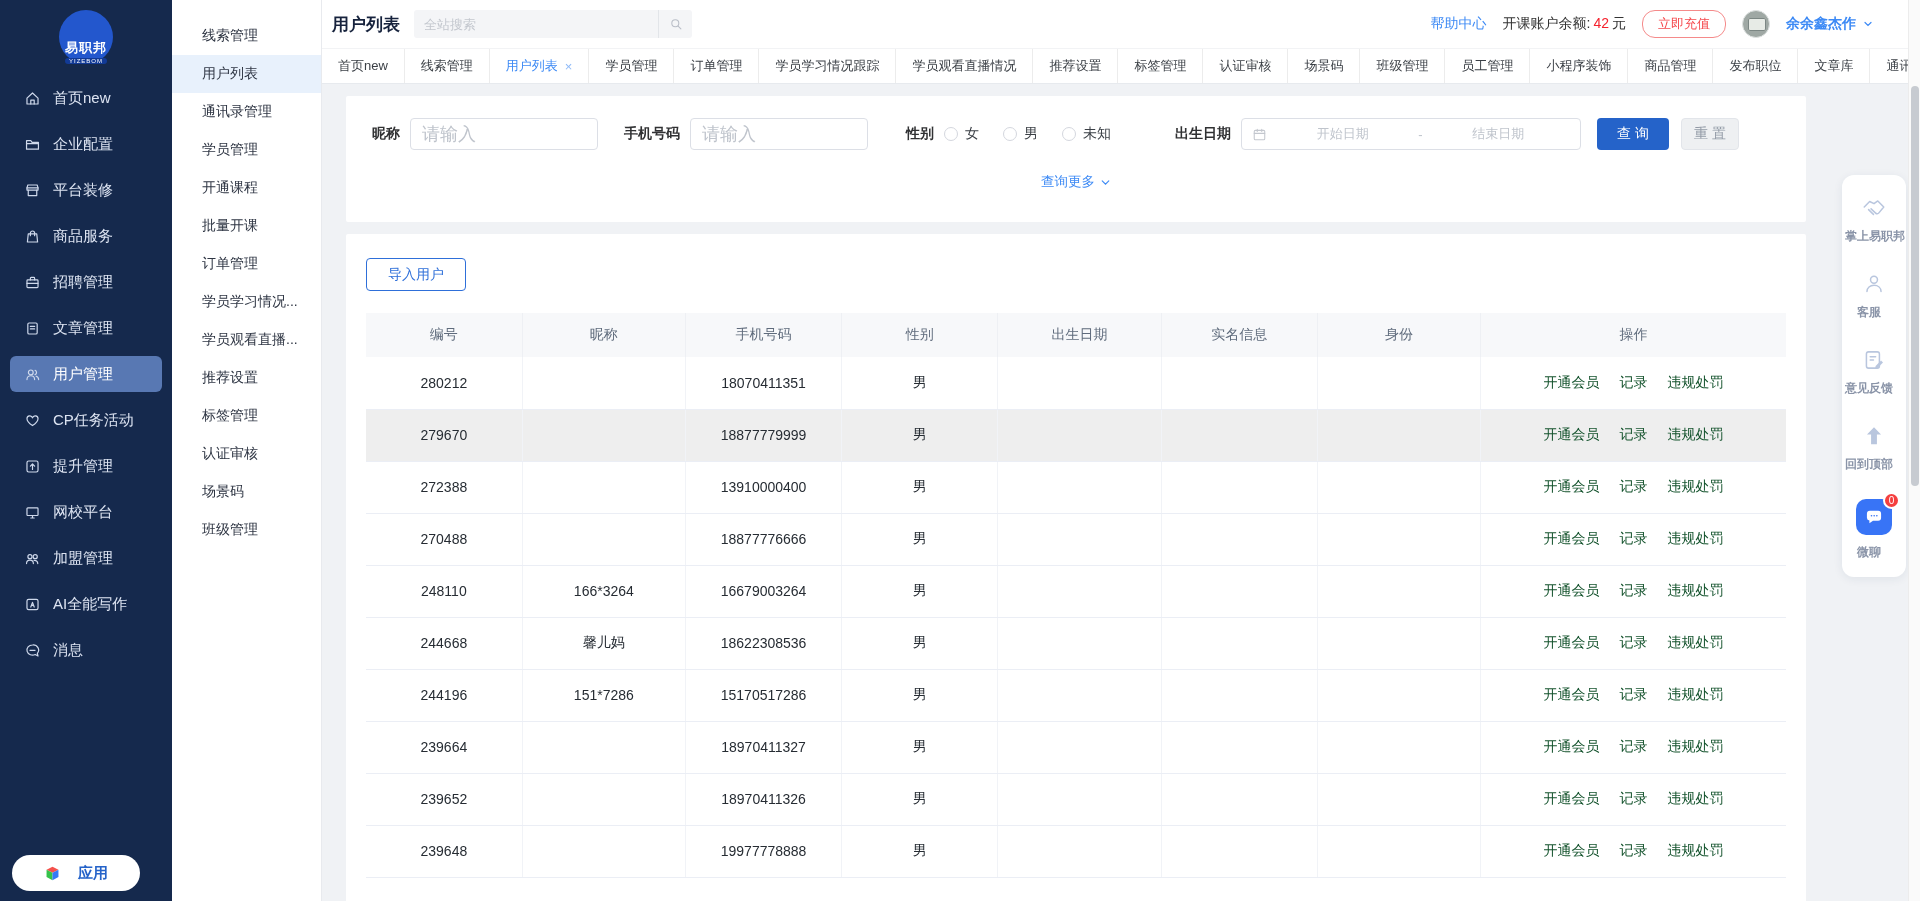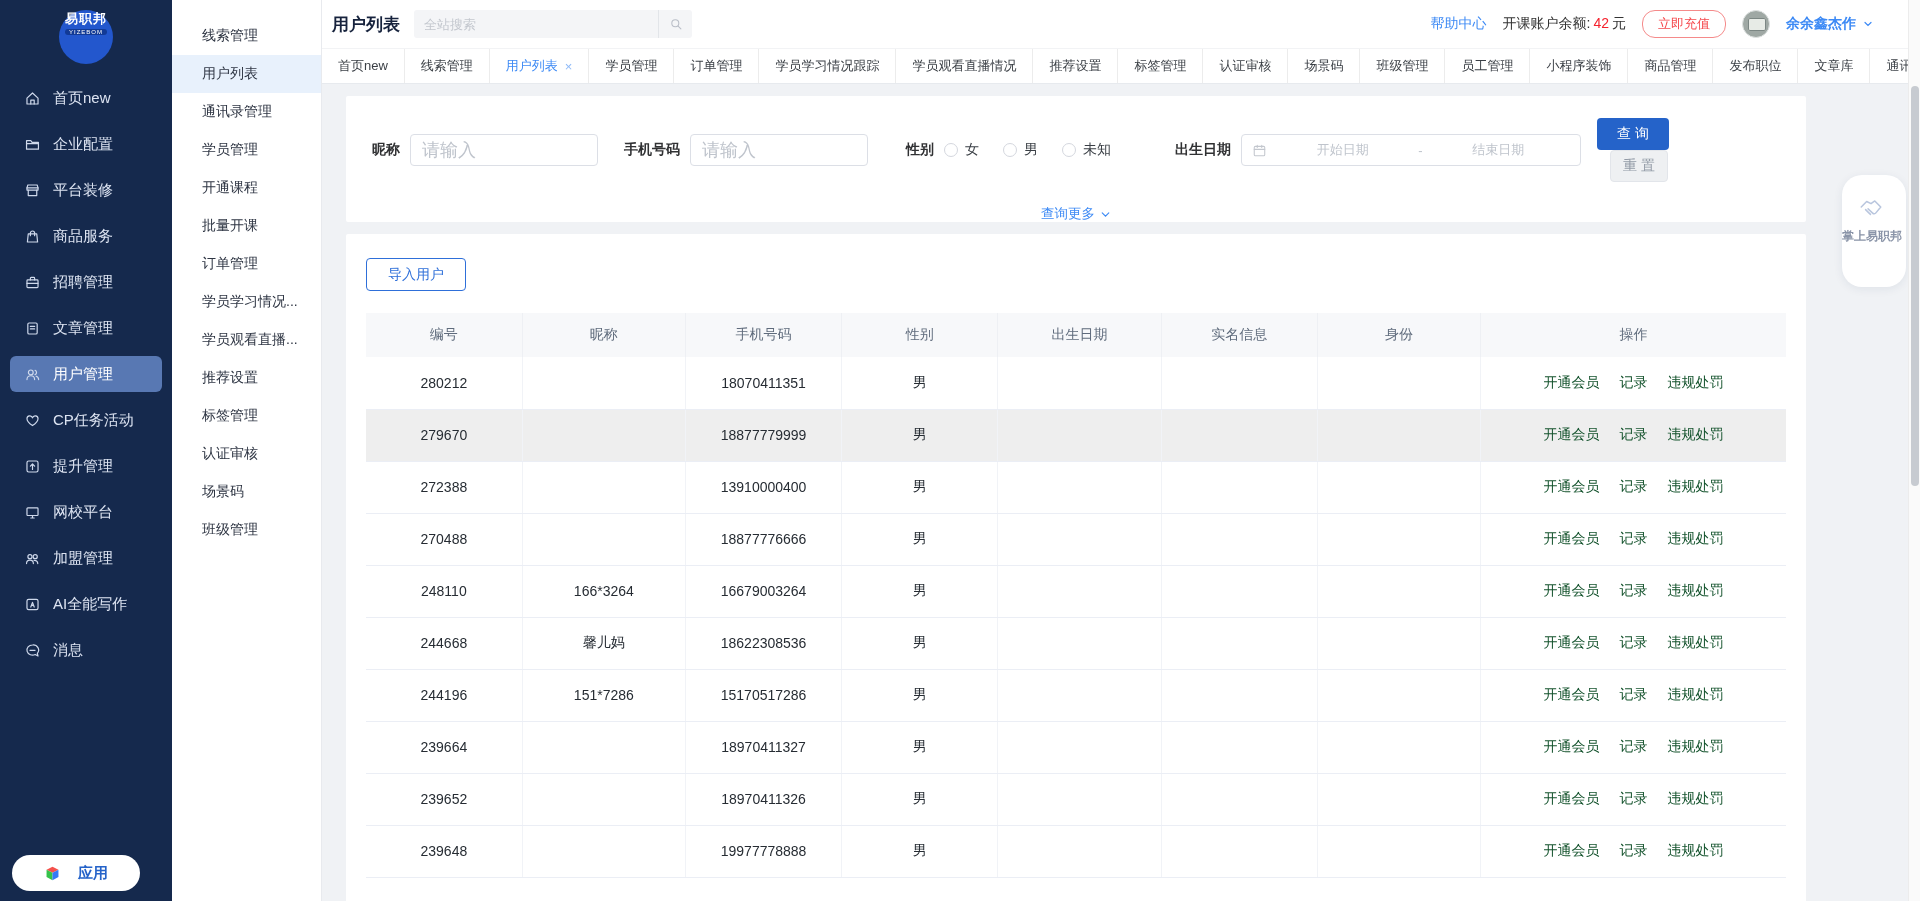--- a/index.html
+++ b/index.html
@@ -2,21 +2,21 @@
 <html><head>
 <meta charset="utf-8">
 <style>
   * { margin:0; padding:0; box-sizing:border-box; }
   html,body { width:1920px; height:901px; overflow:hidden; font-family:"Liberation Sans","DejaVu Sans",sans-serif; background:#f0f2f5; }
   svg { display:block; }
 
   
   .sidenav { position:absolute; left:0; top:0; bottom:0; width:172px; background:#15294d; z-index:5; }
   .logo-wrap { display:flex; justify-content:center; padding-top:10px; }
-  .logo-circle { width:54px; height:54px; border-radius:50%; background:#2357cd; display:flex; flex-direction:column; align-items:center; justify-content:flex-start; gap:1px; }
+  .logo-circle { width:54px; height:54px; border-radius:50%; background:#2357cd; display:flex; flex-direction:column; align-items:center; justify-content:flex-end; gap:1px; }
   .logo-circle .logo-main { color:#fff; font-size:13px; font-weight:bold; letter-spacing:1px; }
   .logo-circle .logo-sub { color:#fff; font-size:6px; background:#123a96; border-radius:3px; padding:0 4px; letter-spacing:1px; }
   .side-list { margin-top:16px; }
   .side-item { display:flex; align-items:center; height:36px; margin:10px 10px 0; padding-left:14px; border-radius:6px; color:#dde4f2; cursor:pointer; }
   .side-item .side-icon { width:17px; height:17px; margin-right:12px; color:#cfd9ec; }
   .side-item .side-icon svg { width:17px; height:17px; }
   .side-item .side-label { font-size:15px; white-space:nowrap; }
   .side-item.active { background:#5878b3; color:#fff; }
   .app-btn { position:absolute; left:12px; bottom:10px; width:128px; height:36px; border:none; border-radius:18px; background:#fff; display:flex; align-items:center; justify-content:center; gap:17px; cursor:pointer; }
   .app-btn span.app-label { color:#2563c9; font-size:15px; font-weight:600; }
@@ -53,21 +53,21 @@
 
   
   .content { position:absolute; top:84px; left:0; right:0; bottom:0; background:#f0f2f5; }
   .filter-card { margin:12px 114px 0 24px; height:126px; background:#fff; border-radius:2px; }
   .f-row { display:flex; align-items:center; padding:22px 26px 0; }
   .f-label { font-size:14px; color:#303133; font-weight:600; margin-right:10px; white-space:nowrap; }
   .f-input { height:32px; border:1px solid #dcdfe6; border-radius:4px; padding:0 11px; font-size:18px; color:#333; outline:none; }
   .f-input::placeholder { color:#bfc4cc; }
   .in-nick { width:188px; }
   .in-phone { width:178px; }
-  .g-phone { margin-left:26px; } .g-gender { margin-left:38px; } .g-birth { margin-left:40px; } .g-btns { margin-left:16px;flex-direction:column; }
+  .g-phone { margin-left:26px; } .g-gender { margin-left:38px; } .g-birth { margin-left:40px; } .g-btns { margin-left:16px; }
   .fgroup { display:flex; align-items:center; }
   .radio { display:flex; align-items:center; margin-right:24px; font-size:14px; color:#3a3f45; cursor:pointer; }
   .radio-circle { width:14px; height:14px; border:1px solid #d4d7de; border-radius:50%; background:#fff; margin-right:7px; }
   .date-box { width:340px; height:32px; border:1px solid #dcdfe6; border-radius:4px; display:flex; align-items:center; padding:0 10px; color:#bfc4cc; font-size:13px; }
   .date-box .cal-ic { width:15px; height:15px; color:#c3c7ce; margin-right:4px; }
   .date-box .cal-ic svg { width:15px; height:15px; }
   .date-ph { flex:1; text-align:center; }
   .date-sep { padding:0 4px; color:#bfc4cc; }
   .btn-search { width:72px; height:32px; background:#2563c9; color:#fff; border:none; border-radius:4px; font-size:14px; cursor:pointer; }
   .btn-reset { width:58px; height:32px; background:#eef0f2; color:#929aa6; border:1px solid #e2e5ea; border-radius:4px; font-size:14px; margin-left:12px; cursor:pointer; }
@@ -82,21 +82,21 @@
   .user-table th { height:44px; background:#f7f8fa; font-size:14px; font-weight:500; color:#5f6b7c; border-right:1px solid #eef0f4; }
   .user-table th:last-child { border-right:none; }
   .user-table td { height:52px; text-align:center; font-size:14px; color:#262c33; border-bottom:1px solid #ebeef5; border-right:1px solid #f1f3f7; }
   .user-table td:last-child { border-right:none; }
   .user-table tr.highlight td { background:#eeeeee; }
   .col-id,.col-phone { width:11%; } .col-nick { width:11.5%; } .col-gender { width:11%; }
   .col-birth { width:11.5%; } .col-real { width:11%; } .col-ident { width:11.5%; } .col-ops { width:21.5%; }
   .op-link { color:#14532d; margin:0 10px; cursor:pointer; white-space:nowrap; }
 
   
-  .floatbar { position:absolute; right:14px; top:175px; width:64px; background:#fff; border-radius:20px; box-shadow:0 2px 10px rgba(30,50,90,.08); padding:20px 0 16px; display:flex; flex-direction:row; align-items:center; z-index:6; }
+  .floatbar { position:absolute; right:14px; top:175px; width:64px; background:#fff; border-radius:12px; box-shadow:0 2px 10px rgba(30,50,90,.08); padding:20px 0 16px; display:flex; flex-direction:column; align-items:center; z-index:6; }
   .float-item { display:flex; flex-direction:column; align-items:center; margin-bottom:26px; cursor:pointer; }
   .float-item:last-child { margin-bottom:0; }
   .float-item .f-icon { width:26px; height:26px; color:#b9c6de; margin-bottom:7px; }
   .float-item .f-icon svg { width:26px; height:26px; }
   .float-item .f-label { width:48px; text-align:center; font-size:12px; color:#8a94a8; line-height:17px; }
   .chat-tile { position:relative; width:36px; height:36px; background:#3874f6; border-radius:10px; display:flex; align-items:center; justify-content:center; margin-bottom:9px; }
   .chat-tile svg { width:20px; height:20px; }
   .chat-badge { position:absolute; top:-7px; right:-8px; min-width:17px; height:17px; border-radius:9px; background:#f53f3f; border:2px solid #fff; color:#fff; font-size:10px; display:flex; align-items:center; justify-content:center; padding:0 3px; }
 
   

